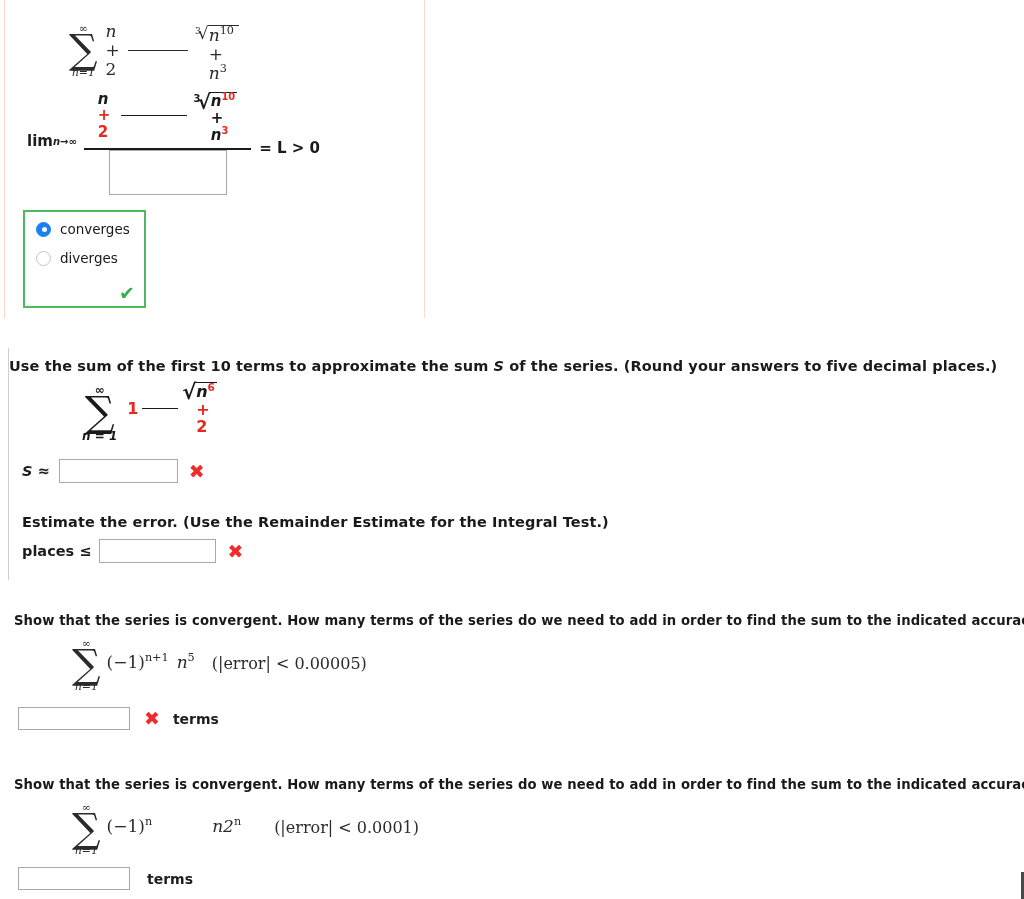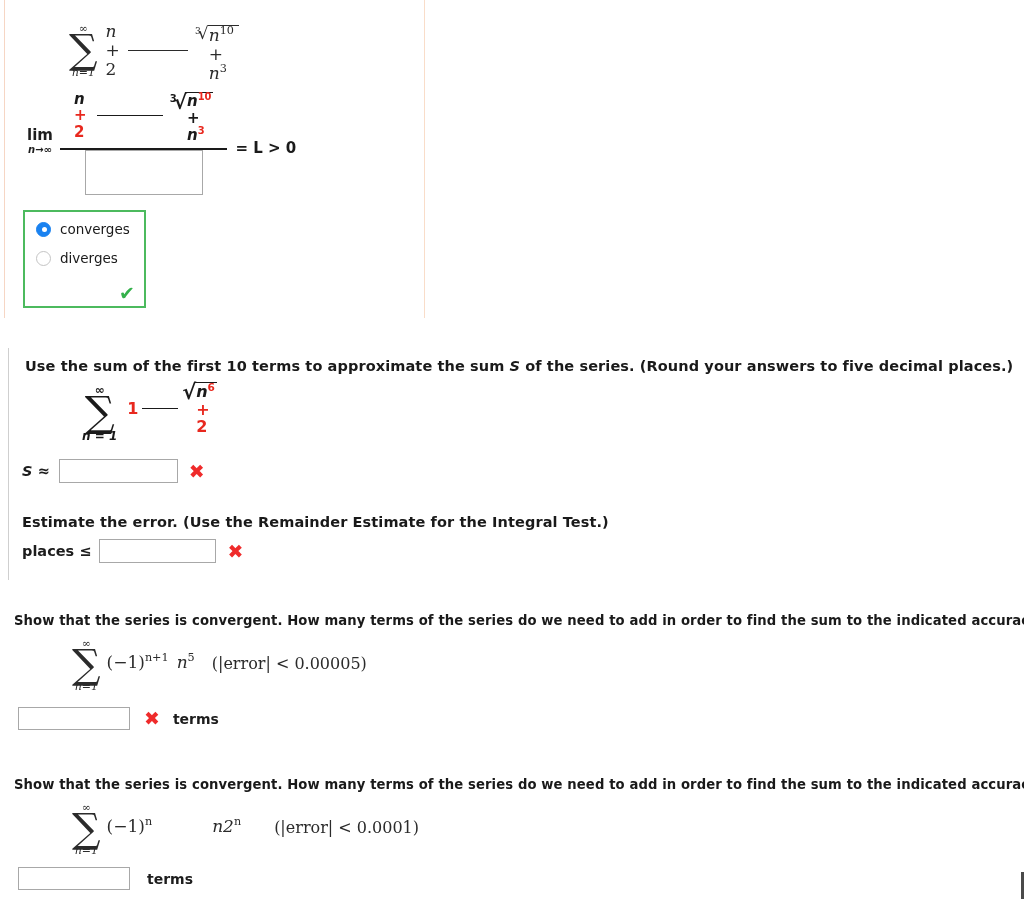--- a/index.html
+++ b/index.html
@@ -120,21 +120,21 @@
   }
   .ent i { font-style: italic; }
   .rd { color: #e8281e; }
 
   
   #limit-expr {
     position: absolute; left: 22px; top: 88px;
     display: flex; align-items: center;
   }
   .limop {
-    display: inline-flex; flex-direction: column; align-items: center;
+    display: inline-flex; flex-direction: row; align-items: center;
     font-family: "DejaVu Sans", sans-serif; font-weight: 700;
     line-height: 1; margin-right: 7px;
   }
   .limop .lw { font-size: 15px; }
   .limop .ls { font-size: 10px; font-style: italic; margin-top: 2px; }
 
   .bigfrac {
     display: inline-flex; flex-direction: column; align-items: center;
   }
   .bigfrac .bar2 { height: 1.5px; background: #1a1a1a; width: 100%; margin: 3px 0 0 0; }
@@ -171,21 +171,21 @@
   }
   #choice-check { position: absolute; right: 9px; bottom: 3px; }
 
   
   #section-two {
     position: absolute;
     left: 8px; top: 348px;
     width: 1016px; height: 232px;
     border-left: 1px solid #cfcfcf;
   }
-  #q2-prompt { position: absolute; left: 16px; top: 9px; }
+  #q2-prompt { position: absolute; left: 0; top: 9px; }
   #q2-formula { position: absolute; left: 82px; top: 384px; }
   #q2-answer-row {
     position: absolute; left: 22px; top: 459px;
     display: flex; align-items: center;
   }
   #q2-answer-row .lbl {
     font-size: 14.5px; font-weight: 700; margin-right: 9px;
   }
   #q2-answer-row .ansbox { width: 119px; height: 24px; }
   #q2-answer-row .xmark { margin-left: 11px; }

